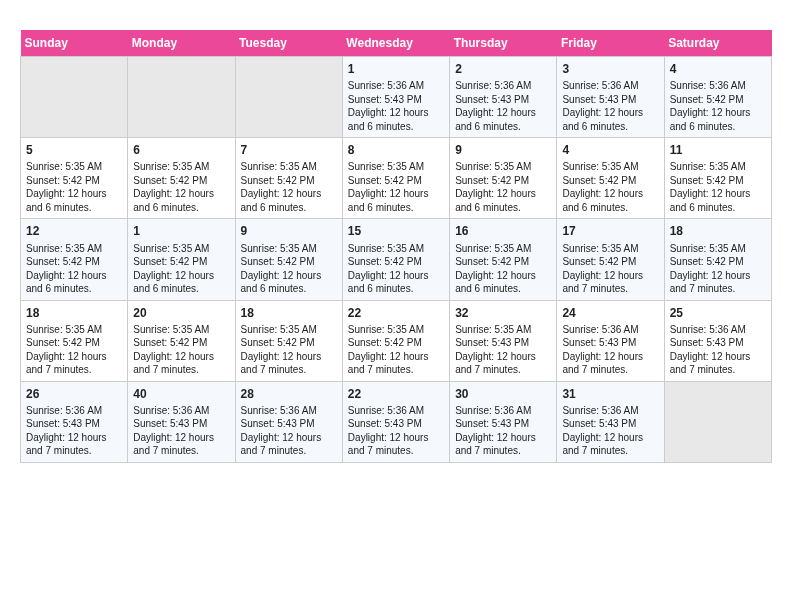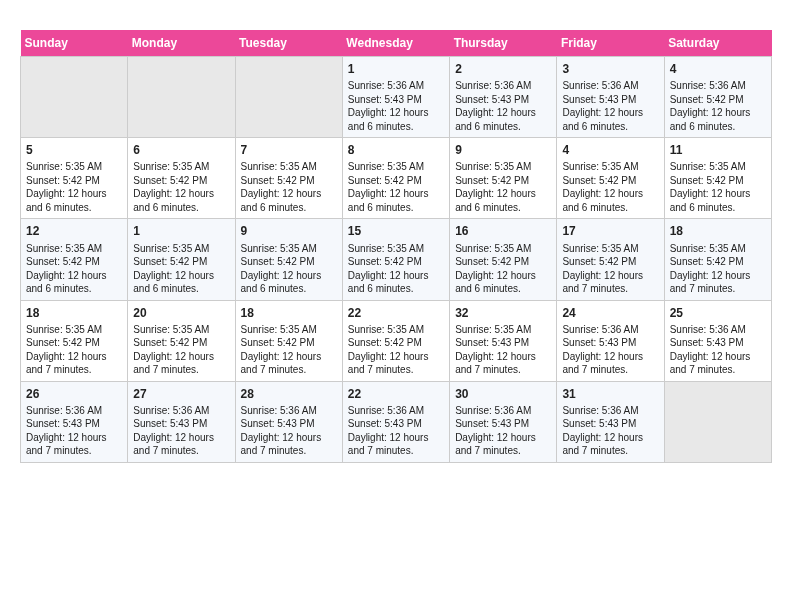--- a/index.html
+++ b/index.html
@@ -220,21 +220,21 @@
           <span class="day-num">25</span>
           <div class="cell-content">Sunrise: 5:36 AM<br>Sunset: 5:43 PM<br>Daylight: 12 hours<br>and 7 minutes.</div>
         </td>
       </tr>
       <tr>
         <td>
           <span class="day-num">26</span>
           <div class="cell-content">Sunrise: 5:36 AM<br>Sunset: 5:43 PM<br>Daylight: 12 hours<br>and 7 minutes.</div>
         </td>
         <td>
-          <span class="day-num">27</span>
+          <span class="day-num">40</span>
           <div class="cell-content">Sunrise: 5:36 AM<br>Sunset: 5:43 PM<br>Daylight: 12 hours<br>and 7 minutes.</div>
         </td>
         <td>
           <span class="day-num">28</span>
           <div class="cell-content">Sunrise: 5:36 AM<br>Sunset: 5:43 PM<br>Daylight: 12 hours<br>and 7 minutes.</div>
         </td>
         <td>
           <span class="day-num">22</span>
           <div class="cell-content">Sunrise: 5:36 AM<br>Sunset: 5:43 PM<br>Daylight: 12 hours<br>and 7 minutes.</div>
         </td>

